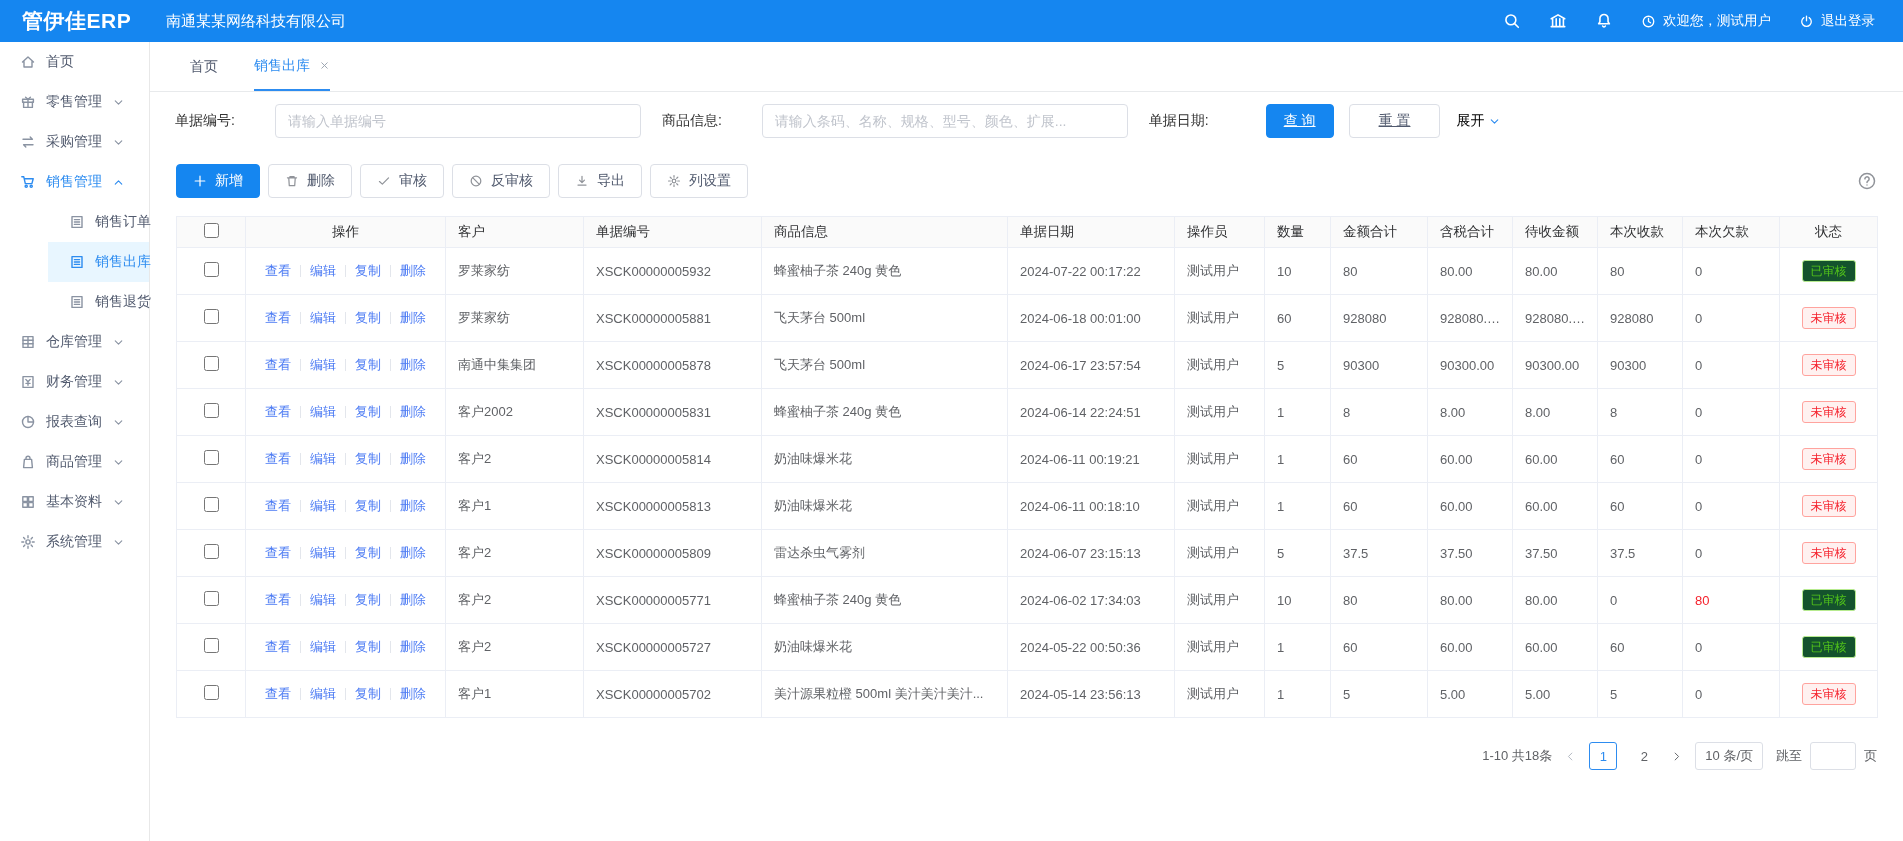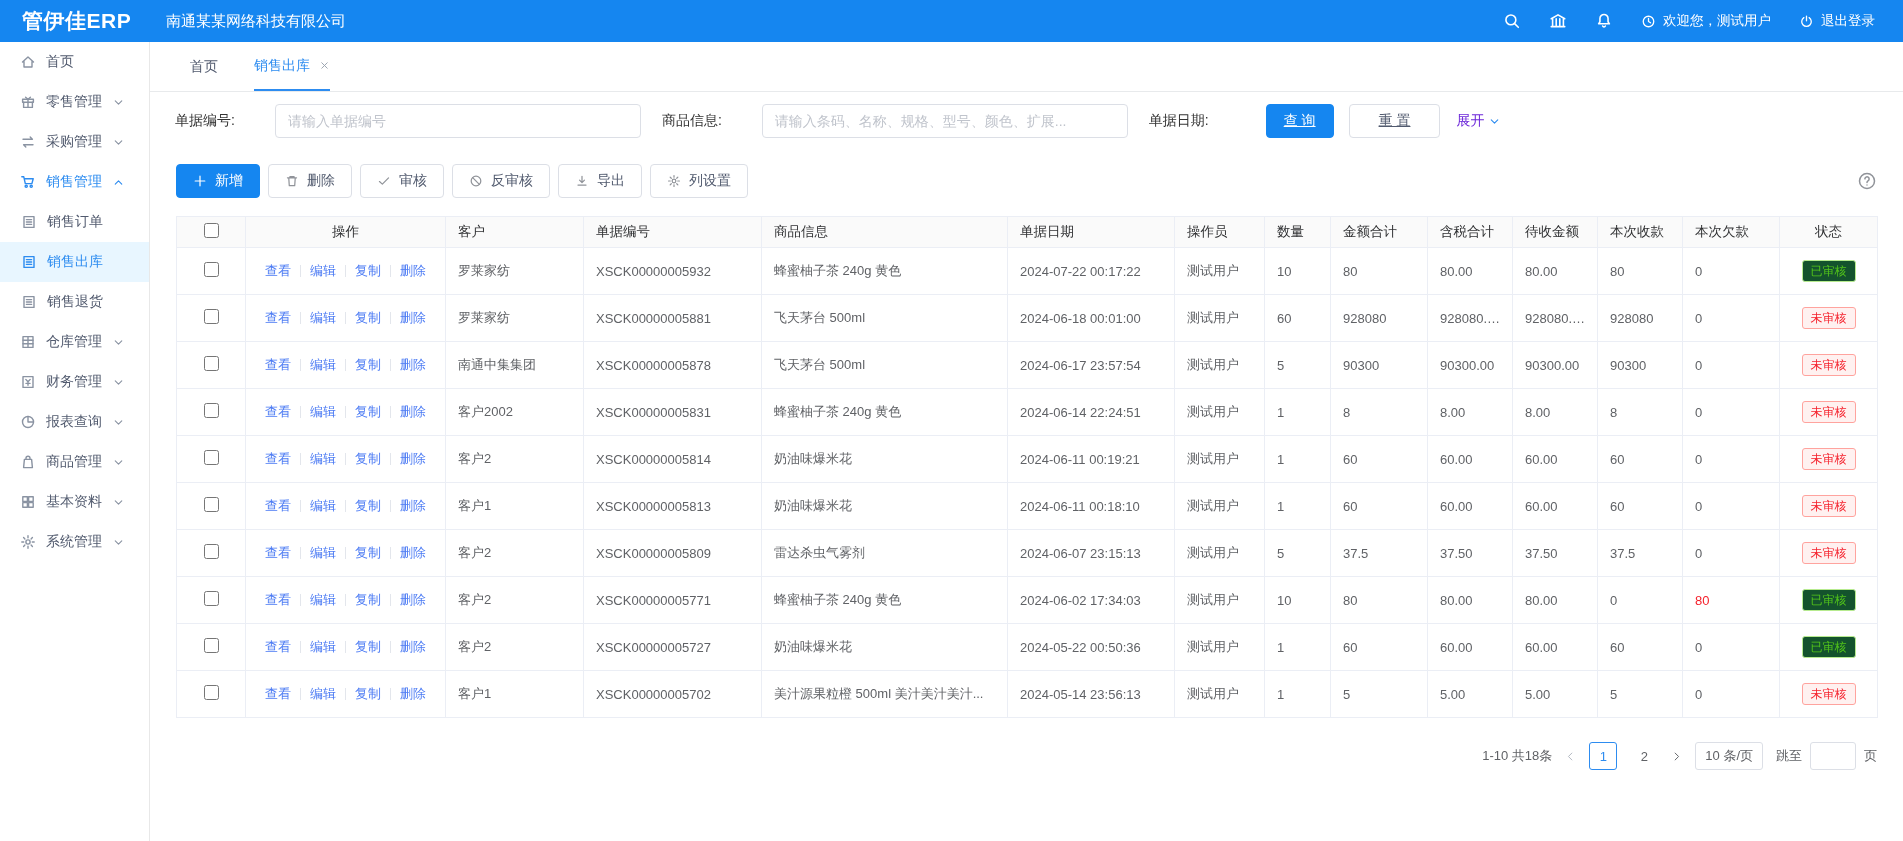--- a/index.html
+++ b/index.html
@@ -16,21 +16,21 @@
   .company { font-size:15px; margin-left:16px; font-weight:500; }
   .topbar-right { margin-left:auto; display:flex; align-items:center; gap:28px; padding-right:28px; font-size:13.5px; }
   .tb-ico { cursor:pointer; }
   .tb-group { display:flex; align-items:center; gap:7px; cursor:pointer; white-space:nowrap; }
 
   
   .app { display:flex; height:799px; }
   .sidebar { width:150px; background:#fff; border-right:1px solid #e8e8e8; flex-shrink:0; }
   .s-item { height:40px; display:flex; align-items:center; padding-left:20px; color:#515a6e; font-size:14px; cursor:pointer; position:relative; white-space:nowrap; }
   .s-item .ic { margin-right:10px; flex-shrink:0; }
-  .s-item.sub { padding-left:21px; }
+  .s-item.sub { padding-left:21px;margin-left:48px; }
   .s-item .chev { position:absolute; right:14px; }
   .s-item.parent-active { color:#2d8cf0; }
   .s-item.parent-active .ic { stroke:#2d8cf0; }
   .s-item.active { background:#e8f6ff; color:#2d8cf0; }
   .s-item.active .ic { stroke:#2d8cf0; }
   .main { flex:1; display:flex; flex-direction:column; background:#fff; min-width:0; }
 
   
   .tabbar { height:50px; border-bottom:1px solid #e8eaec; display:flex; align-items:stretch; padding-left:40px; gap:36px; flex-shrink:0; }
   .tab { display:flex; align-items:center; font-size:14px; color:#515a6e; gap:9px; cursor:pointer; }
@@ -41,21 +41,21 @@
   .filterbar { display:flex; align-items:center; padding:12px 0 12px 25px; flex-shrink:0; }
   .f-label { font-size:14px; color:#333; font-weight:500; margin-right:40px; white-space:nowrap; }
   .f-label.tight { margin-right:33px; }
   .f-input { width:366px; height:34px; border:1px solid #dcdfe6; border-radius:4px; padding:0 12px; font-size:14px; color:#333; outline:none; }
   .f-input::placeholder { color:#c0c4cc; }
   .gap21 { margin-left:21px; }
   .datebox { width:319px; height:34px; border:1px solid #dcdfe6; border-radius:4px; display:flex; align-items:center; justify-content:center; gap:30px; font-size:14px; color:#606266; cursor:pointer; }
   .btn { height:34px; border-radius:4px; font-size:14px; cursor:pointer; display:inline-flex; align-items:center; justify-content:center;text-decoration:underline; }
   .btn-primary { background:#1586f0; border:1px solid #1586f0; color:#fff; padding:0 17px; margin-left:24px; }
   .btn-plain { background:#fff; border:1px solid #dcdfe6; color:#515a6e; padding:0 29px; margin-left:15px; }
-  .expand-link { color:#6d28d9; font-size:14px; margin-left:16px; display:flex; align-items:center; gap:4px; cursor:pointer; }
+  .expand-link { color:#000000; font-size:14px; margin-left:16px; display:flex; align-items:center; gap:4px; cursor:pointer; }
   .expand-link .ic-sm { stroke:#2d8cf0; }
 
   
   .toolbar { display:flex; align-items:center; padding:14px 26px 0 26px; flex-shrink:0; }
   .t-btn { height:34px; display:inline-flex; align-items:center; gap:8px; padding:0 16px; border:1px solid #dcdfe6; border-radius:4px; background:#fff; color:#515a6e; font-size:14px; margin-right:8px; cursor:pointer; }
   .t-btn .ic { width:14px; height:14px; stroke:#909399; }
   .t-btn.primary { background:#1586f0; border-color:#1586f0; color:#fff; }
   .t-btn.primary .ic { stroke:#fff; }
   .help { margin-left:auto; cursor:pointer; }
   .help .ic { width:20px; height:20px; stroke:#909399; stroke-width:1.2; }

